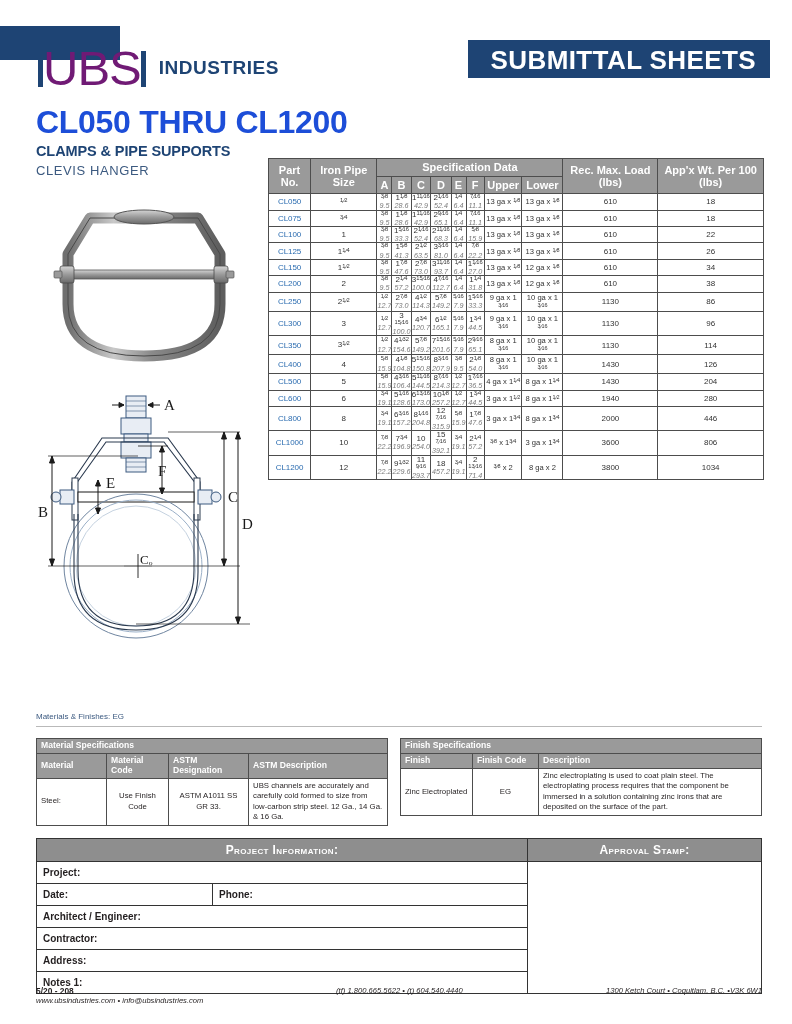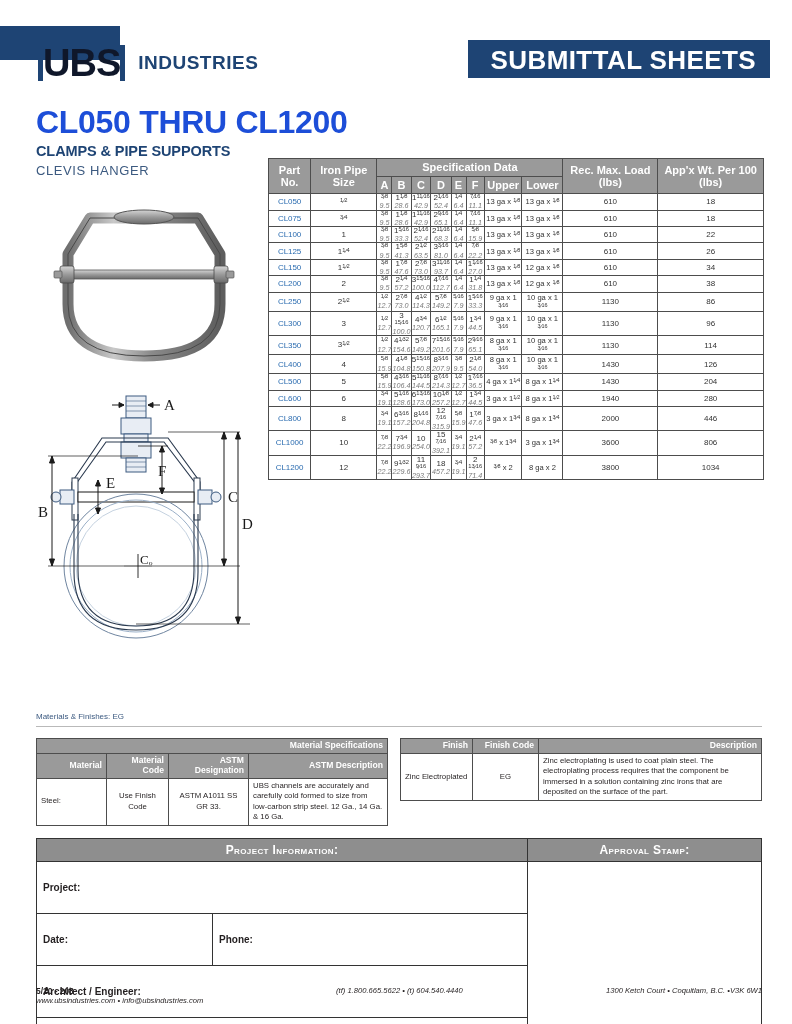--- a/index.html
+++ b/index.html
@@ -21,22 +21,22 @@
   }
   .hdr-right-bar {
     position:absolute; left:468px; top:40px; right:22px; height:38px;
     background:#1e4474;
   }
   .logo {
     position:absolute; left:38px; top:44px;
     display:flex; align-items:center; z-index:3;
   }
   .logo-ubs {
-    font-size:38px; font-weight:bold; letter-spacing:-1px;
-    color:#0f172a; line-height:1;
+    font-size:49px; font-weight:normal; letter-spacing:-1px;
+    color:#701a75; line-height:1;
     font-family:"Liberation Sans", sans-serif;
   }
   .logo-bar { display:inline-block; width:5px; height:36px; background:#1e4474; }
   .logo-ind-wrap {
     background:#ffffff; padding:2px 5px 2px 6px; margin-left:7px;
   }
   .logo-ind {
     font-size:19px; font-weight:bold; letter-spacing:0.5px;
     color:#1e4474; line-height:1.1;
   }
@@ -110,42 +110,42 @@
     position:absolute; border-collapse:collapse;
     font-size:8px;
   }
   .ms-table { left:36px; top:738px; width:352px; }
   .fs-table { left:400px; top:738px; width:362px; }
   .ms-table td, .ms-table th, .fs-table td, .fs-table th {
     border:1px solid #4d4d4d; padding:2px 4px;
   }
   .ms-table th, .fs-table th {
     background:#9a9a9a; color:#ffffff; font-weight:bold;
-    text-align:right; font-size:8.6px; line-height:1.15;margin-top:43px;
+    text-align:left; font-size:8.6px; line-height:1.15;margin-top:43px;
   }
   .tbl-banner { font-size:9.4px; }
   .ms-table td, .fs-table td { color:#231f20; font-size:7.8px; line-height:1.35; }
   .cell-center { text-align:center; }
   .cell-left { text-align:left; }
 
   
   .proj-table {
     position:absolute; left:36px; top:838px; width:726px;
     border-collapse:collapse;
   }
   .proj-table th {
     background:#8e8e8e; color:#ffffff;
     font-size:12px; font-weight:bold; font-variant:small-caps;
     letter-spacing:0.4px; padding:4px 0; text-align:center;
     border:1px solid #333333;
   }
   .proj-table td {
     border:1px solid #333333;
     font-size:10px; font-weight:bold; color:#231f20;
-    padding:20px 6px; height:21px;
+    padding:5px 6px; height:21px;
   }
   .stamp-cell { background:#ffffff; }
 
   
   .footer {
     position:absolute; left:36px; top:986px; width:726px;
     font-size:7.6px; color:#231f20; font-style:italic;
     display:flex; align-items:baseline;flex-direction:column;
   }
   .f-code { font-style:normal; font-weight:bold; font-size:8.4px; margin-right:6px; }
@@ -820,20 +820,23 @@
       <td class="cell-center" style="vertical-align:middle">Use Finish Code</td>
       <td class="cell-center" style="vertical-align:middle">ASTM A1011 SS GR 33.</td>
       <td class="cell-left" style="vertical-align:middle">UBS channels are accurately and carefully cold formed to size from low-carbon strip steel. 12 Ga., 14 Ga. &amp; 16 Ga.</td>
     </tr>
   </tbody>
 </table>
 
 <table class="fs-table">
   <thead>
     <tr>
+        <th class="tbl-banner" colspan="3">Finish Specifications</th>
+      </tr>
+    <tr>
       <th style="width:72px">Finish</th>
       <th style="width:66px">Finish Code</th>
       <th>Description</th>
     </tr>
   </thead>
   <tbody>
     <tr>
       <td class="cell-left" style="vertical-align:middle">Zinc Electroplated</td>
       <td class="cell-center" style="vertical-align:middle">EG</td>
       <td class="cell-left" style="vertical-align:middle">Zinc electroplating is used to coat plain steel. The electroplating process requires that the component be immersed in a solution containing zinc irons that are deposited on the surface of the part.</td>

